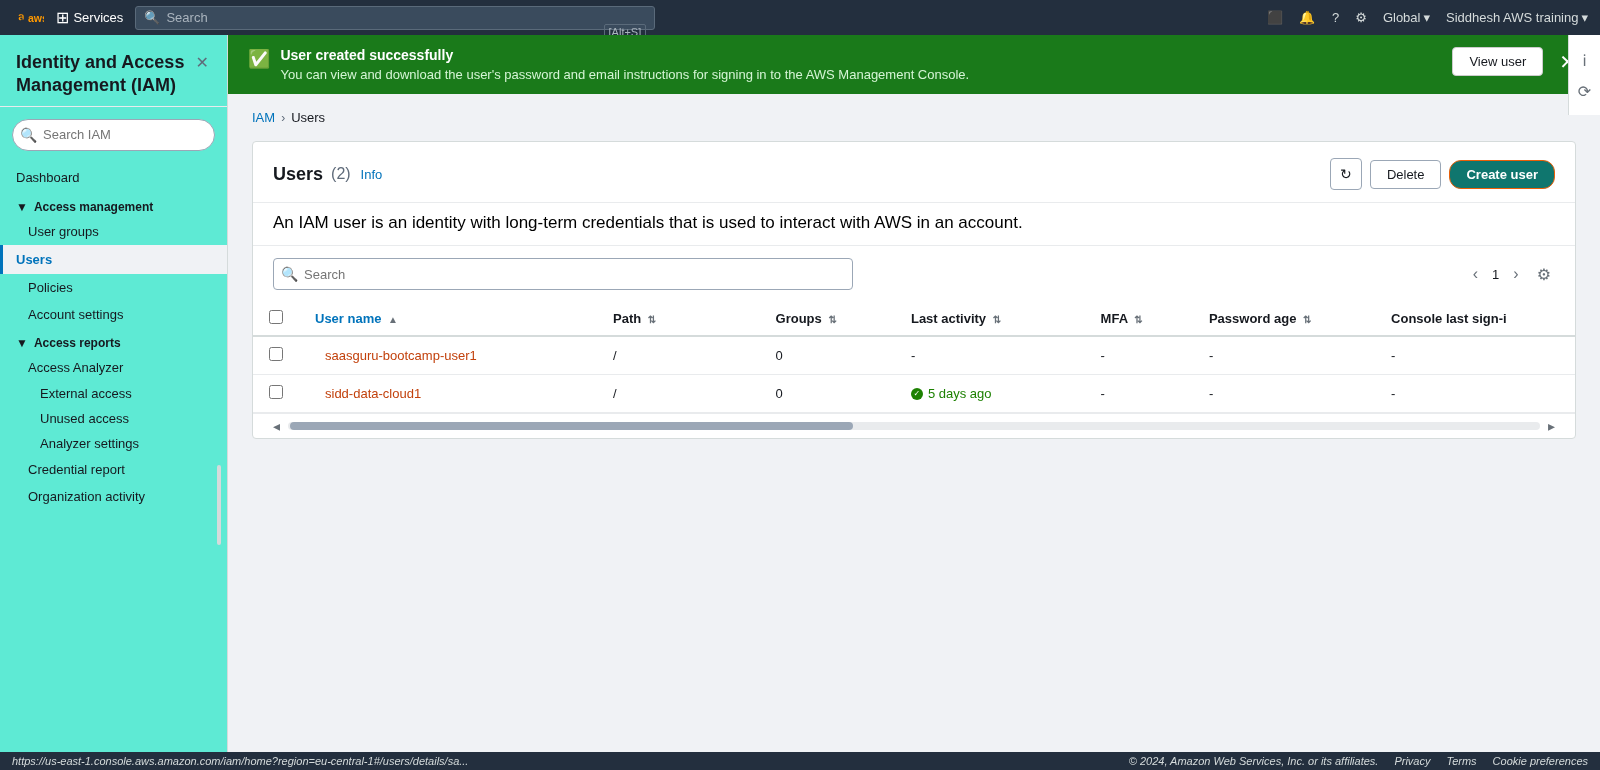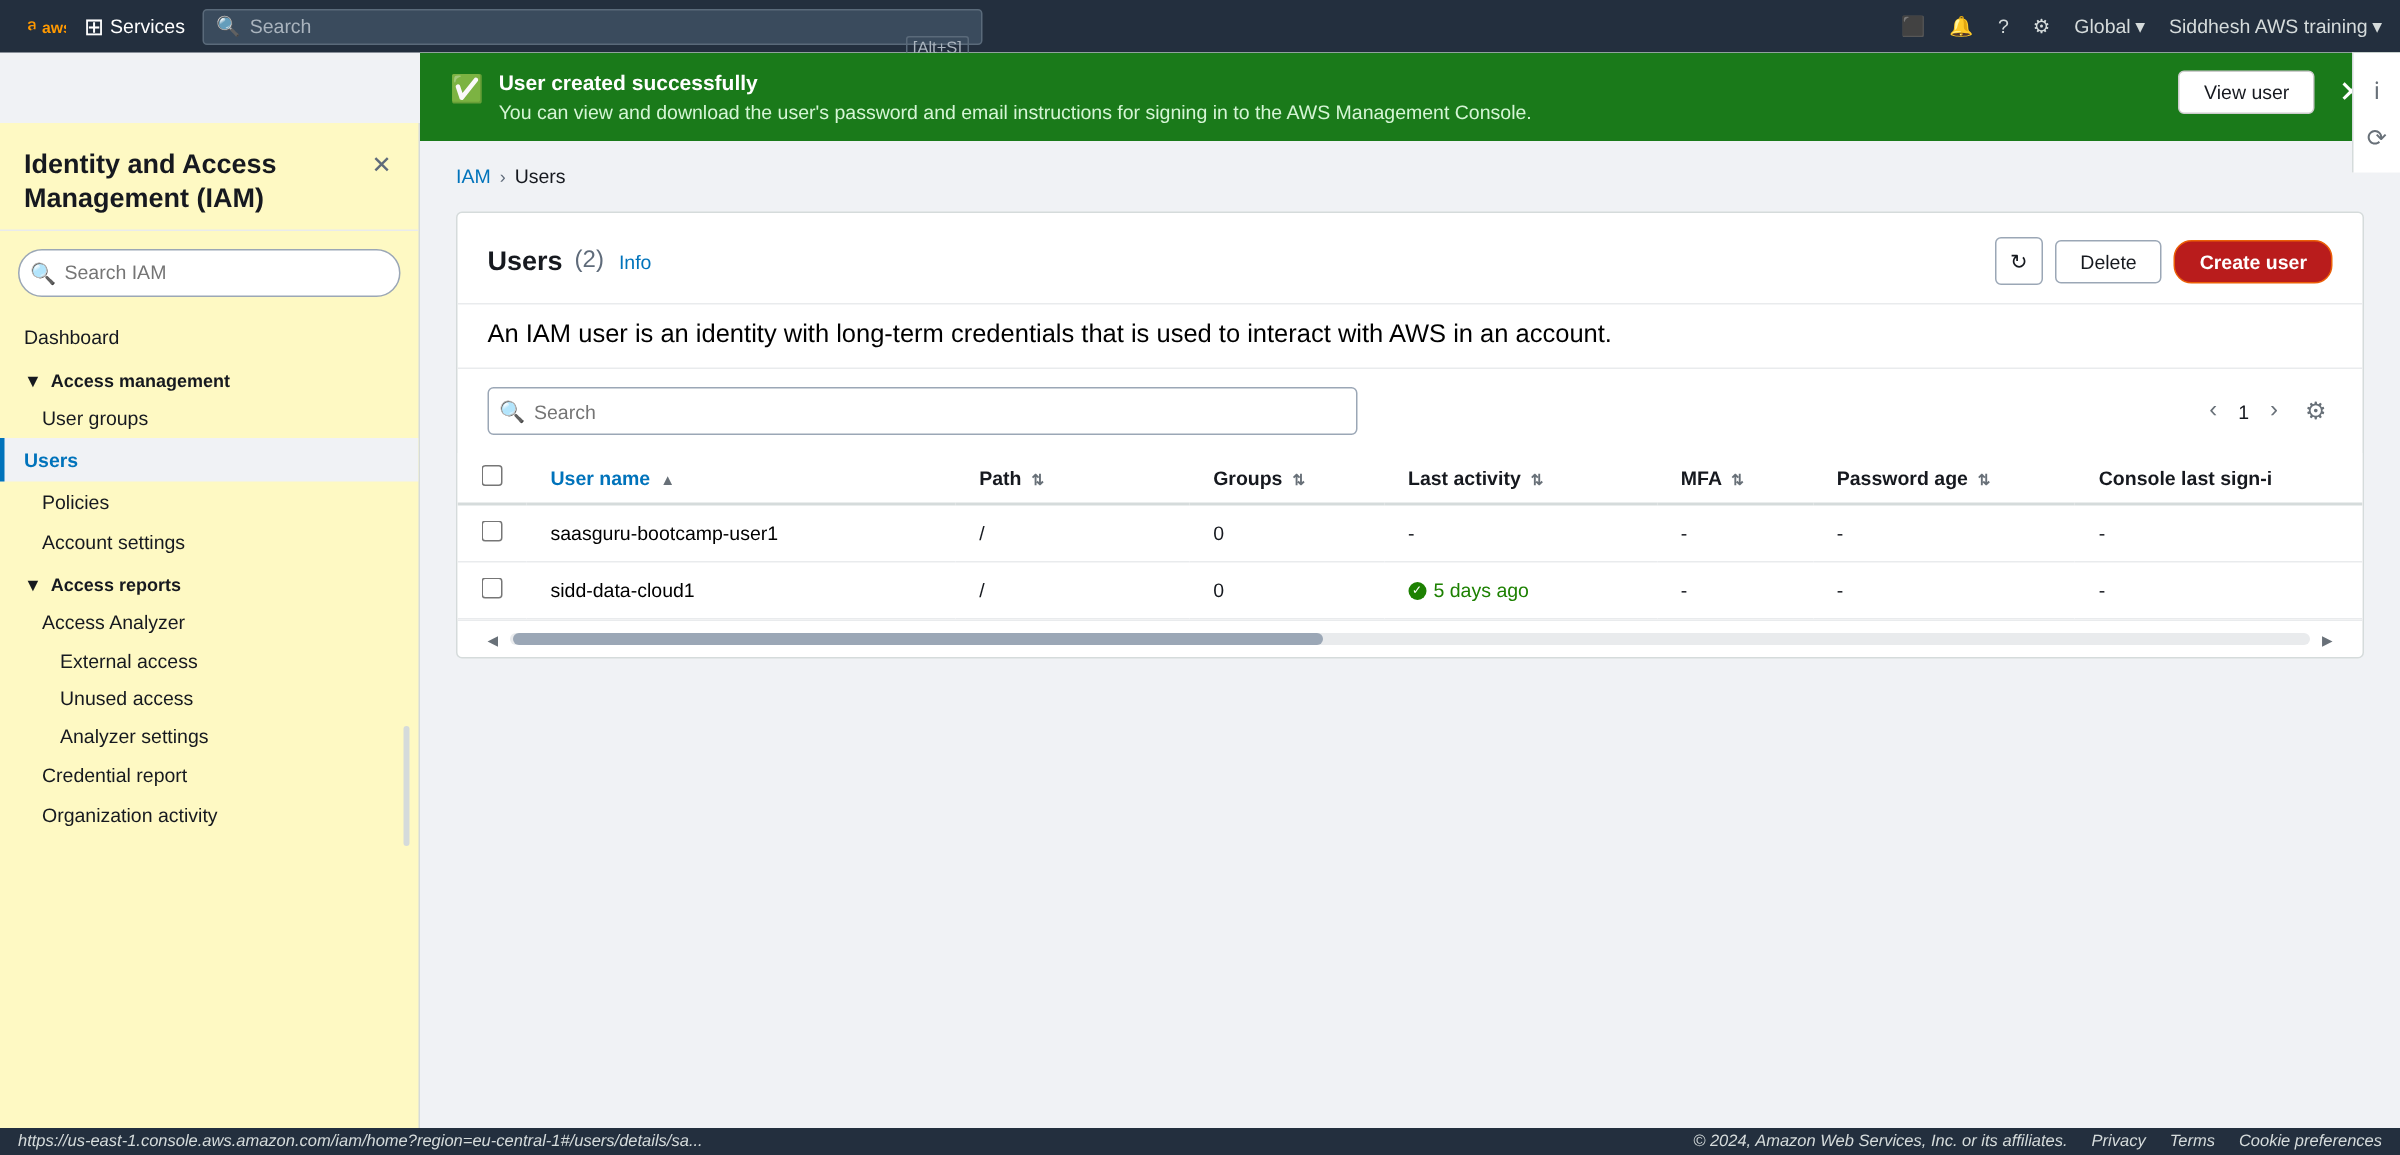--- a/index.html
+++ b/index.html
@@ -80,27 +80,26 @@
 
     
     .layout {
       display: flex;
       flex: 1;
       overflow: hidden;
     }
 
     
     .sidebar {
-      width: 280px;
-      background: #fef9c3;
+      width: 228px;
+      background: #5eead4;
       border-right: 1px solid #d5dbdb;
       overflow-y: auto;
       flex-shrink: 0;
       position: relative;
-      margin-top: 47px;
     }
     .sidebar-header {
       padding: 16px 16px 8px 16px;
       display: flex;
       align-items: flex-start;
       justify-content: space-between;
       border-bottom: 1px solid #e9ebed;
     }
     .sidebar-title {
       font-size: 18px;
@@ -300,21 +299,21 @@
     .delete-btn {
       background: #fff;
       border: 1px solid #9ba7b6;
       border-radius: 4px;
       padding: 6px 16px;
       font-size: 13px;
       cursor: pointer;
       color: #16191f;
     }
     .create-user-btn {
-      background: #b91c1c;
+      background: #0f766e;
       border: 1px solid #eb5f07;
       border-radius: 12px;
       padding: 6px 16px;
       font-size: 13px;
       font-weight: 600;
       cursor: pointer;
       color: #fff;
     }
 
     .users-panel-desc {
@@ -402,23 +401,24 @@
     .col-passwordage { min-width: 120px; }
     .col-consolesignin { min-width: 140px; }
     .users-table td {
       padding: 10px 16px;
       font-size: 13px;
       color: #16191f;
       border-bottom: 1px solid #e9ebed;
       background: #fff;
     }
     .user-link {
-      color: #000000;
+      color: #c2410c;
       text-decoration: none;
       cursor: pointer;
+      margin-left: 10px;
     }
     .sort-icon { font-size: 10px; color: #687078; margin-left: 3px; }
     .check-cell { text-align: center; }
     input[type="checkbox"] { cursor: pointer; width: 14px; height: 14px; }
     .mfa-active {
       display: flex;
       align-items: center;
       gap: 5px;
       color: #1d8102;
     }

